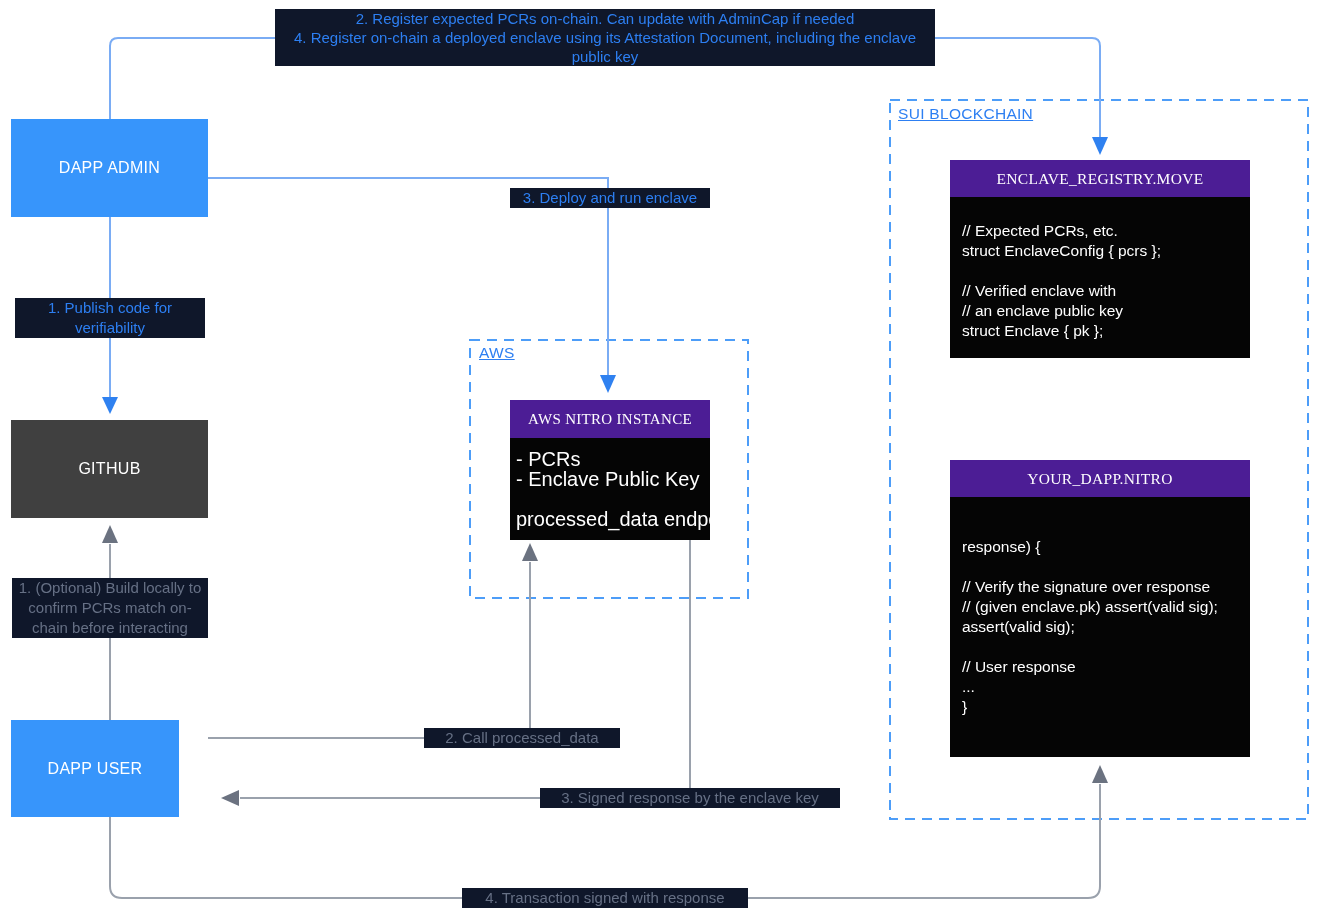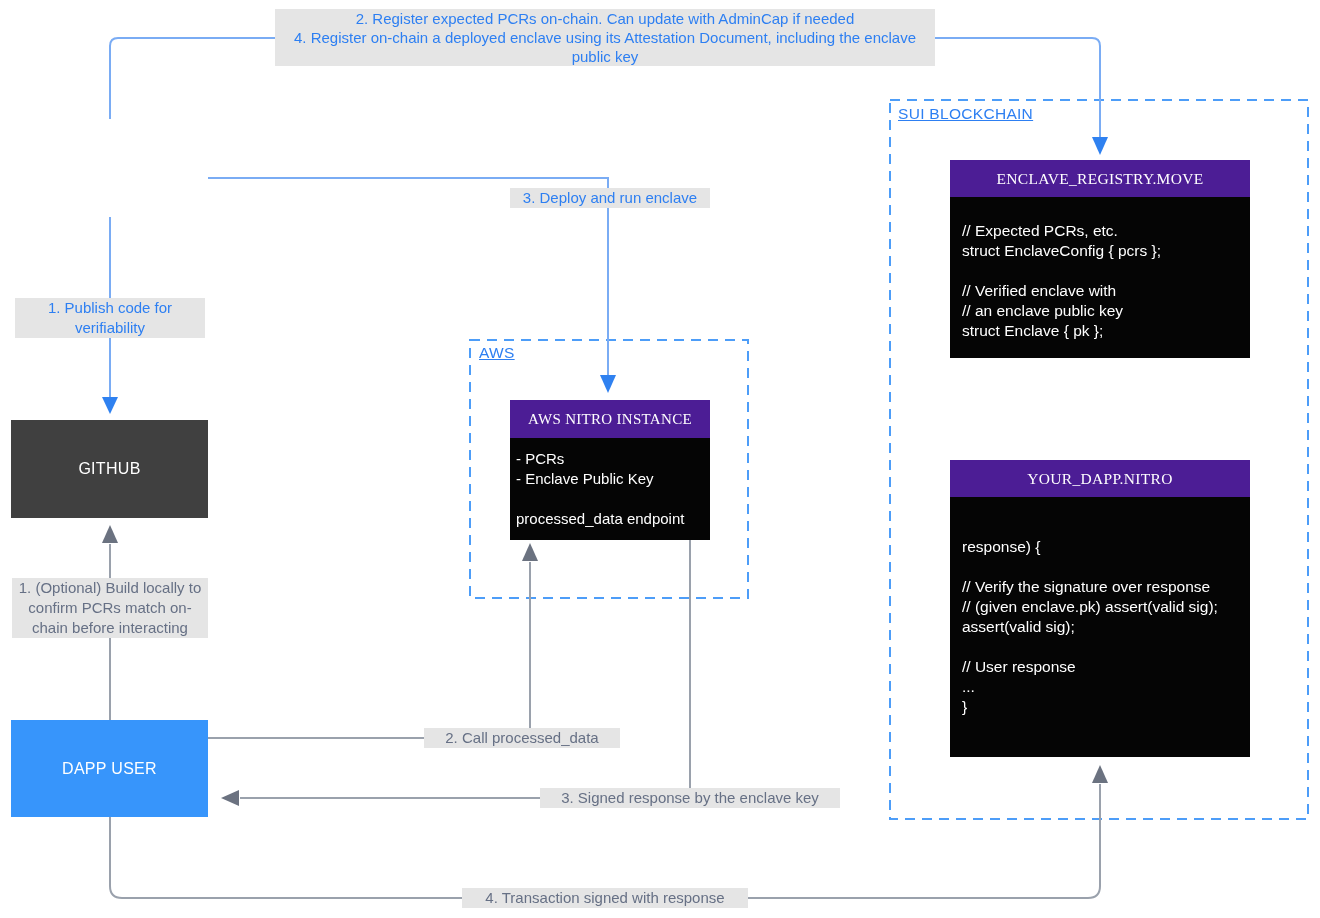--- a/index.html
+++ b/index.html
@@ -36,39 +36,39 @@
     display: flex;
     align-items: center;
     justify-content: center;
     font-size: 15.5px;
     letter-spacing: 0.3px;
     font-family: Liberation Serif, serif;
   }
   .codebox .body {
     background: #050505;
     color: #ffffff;
-    font-size: 15px;
+    font-size: 20px;
   }
   .cl { min-height: 20px; line-height: 20px; white-space: pre; }
 
   
   .group-label {
     position: absolute;
     z-index: 2;
     color: #2d7ff2;
     font-size: 15.5px;
     letter-spacing: 0.3px;
     text-decoration: underline;
   }
 
   
   .edge-label {
     position: absolute;
     z-index: 3;
-    background: #e5e5e5;
+    background: #0f172a;
     text-align: center;
     font-size: 15px;
     line-height: 20px;
   }
   .edge-label.blue { color: #2d7ff2; }
   .edge-label.gray { color: #667085; }
   .top-label { line-height: 19px; }
 </style>
 </head>
 <body>
@@ -98,26 +98,29 @@
     <path d="M690 540 L690 790 Q690 798 682 798 L240 798" fill="none" stroke="#9aa1ac" stroke-width="2"></path>
     <polygon points="239,790 239,806 221,798" fill="#6b7280"></polygon>
 
     <path d="M110 817 L110 886 Q110 898 122 898 L1088 898 Q1100 898 1100 886 L1100 784" fill="none" stroke="#9aa1ac" stroke-width="2"></path>
     <polygon points="1092,783 1108,783 1100,765" fill="#6b7280"></polygon>
   </svg>
 
   <div class="group-label" style="left:479px; top:344px;">AWS</div>
   <div class="group-label" style="left:898px; top:105px;">SUI BLOCKCHAIN</div>
 
+  <div class="node blue" style="left:11px; top:119px; width:197px; height:98px;">
+    <span>DAPP ADMIN</span>
+  </div>
 
   <div class="node black" style="left:11px; top:420px; width:197px; height:98px;">
     <span>GITHUB</span>
   </div>
 
-  <div class="node blue" style="left:11px; top:720px; width:197px; height:97px;">
+  <div class="node blue" style="left:11px; top:720px; width:168px; height:97px;">
     <span>DAPP USER</span>
   </div>
 
   <div class="codebox" style="left:510px; top:400px; width:200px;">
     <div class="head" style="height:38px; font-size:15px;">AWS NITRO INSTANCE</div>
     <div class="body" style="height:102px; padding:11px 6px 0 6px;">
       <div class="cl">- PCRs</div>
       <div class="cl">- Enclave Public Key</div>
       <div class="cl"></div>
       <div class="cl">processed_data endpoint</div>

